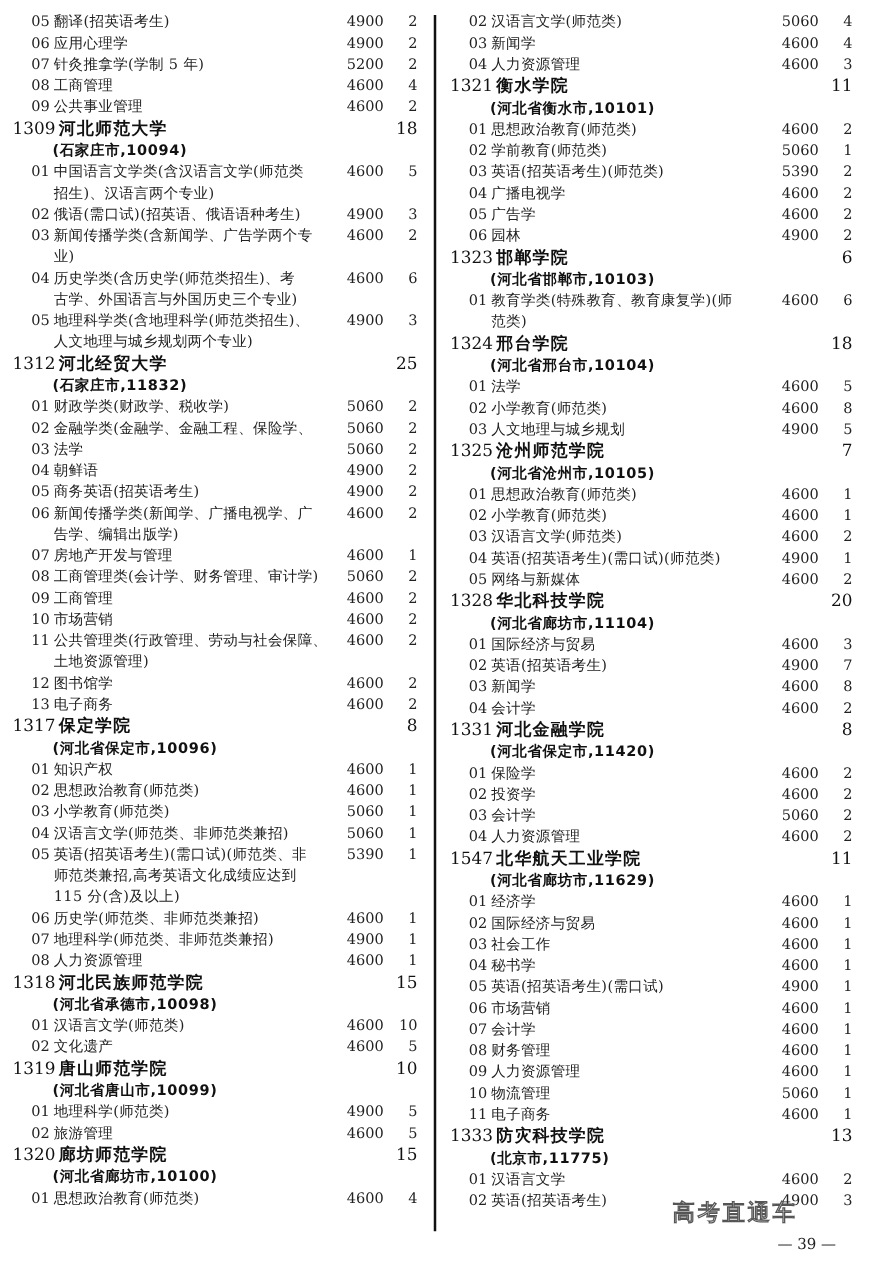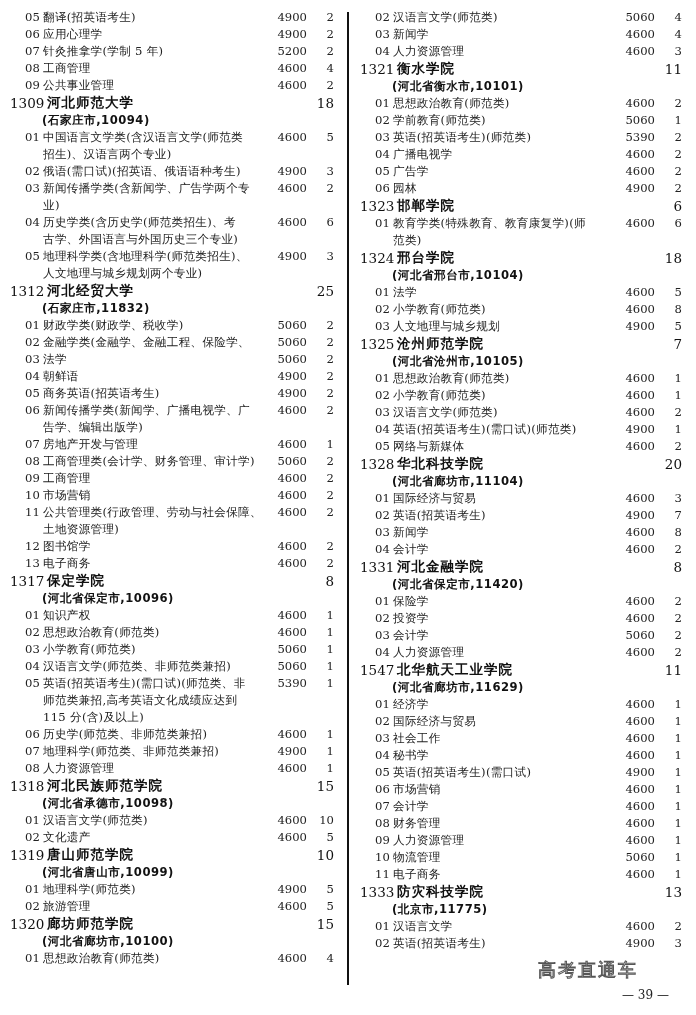--- a/index.html
+++ b/index.html
@@ -395,20 +395,23 @@
       <span class="code">06</span>
       <span class="name">园林</span>
       <span class="fee">4900</span>
       <span class="cnt">2</span>
     </div>
     <div class="row inst">
       <span class="icode">1323</span>
       <span class="iname">邯郸学院</span>
       <span class="cnt">6</span>
     </div>
+    <div class="row loc">
+      <span class="lname">(河北省邯郸市,10103)</span>
+    </div>
     <div class="row">
       <span class="code">01</span>
       <span class="name">教育学类(特殊教育、教育康复学)(师</span>
       <span class="fee">4600</span>
       <span class="cnt">6</span>
     </div>
     <div class="row cont">
       <span class="name">范类)</span>
     </div>
     <div class="row inst">

